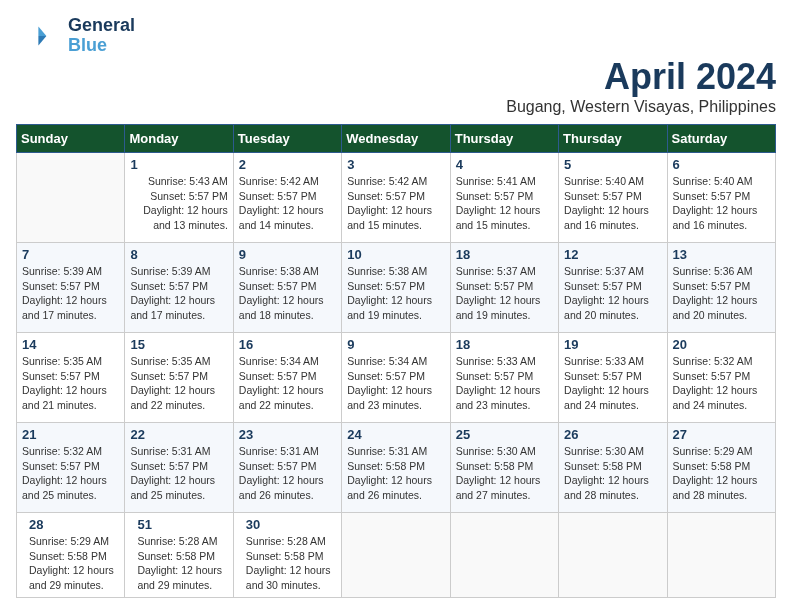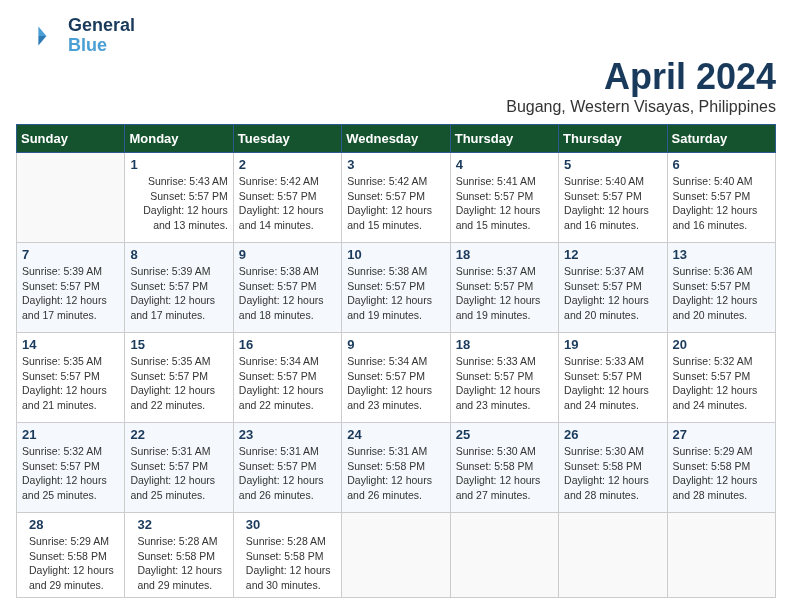--- a/index.html
+++ b/index.html
@@ -325,21 +325,21 @@
       </tr>
       <tr class="last-row">
         <td>
           <span class="day-number">28</span>
           <div class="day-info" style="white-space: pre-line;">Sunrise: 5:29 AM
 Sunset: 5:58 PM
 Daylight: 12 hours
 and 29 minutes.</div>
         </td>
         <td>
-          <span class="day-number">32</span>
+          <span class="day-number">51</span>
           <div class="day-info" style="white-space: pre-line;">Sunrise: 5:28 AM
 Sunset: 5:58 PM
 Daylight: 12 hours
 and 29 minutes.</div>
         </td>
         <td>
           <span class="day-number">30</span>
           <div class="day-info" style="white-space: pre-line;">Sunrise: 5:28 AM
 Sunset: 5:58 PM
 Daylight: 12 hours

